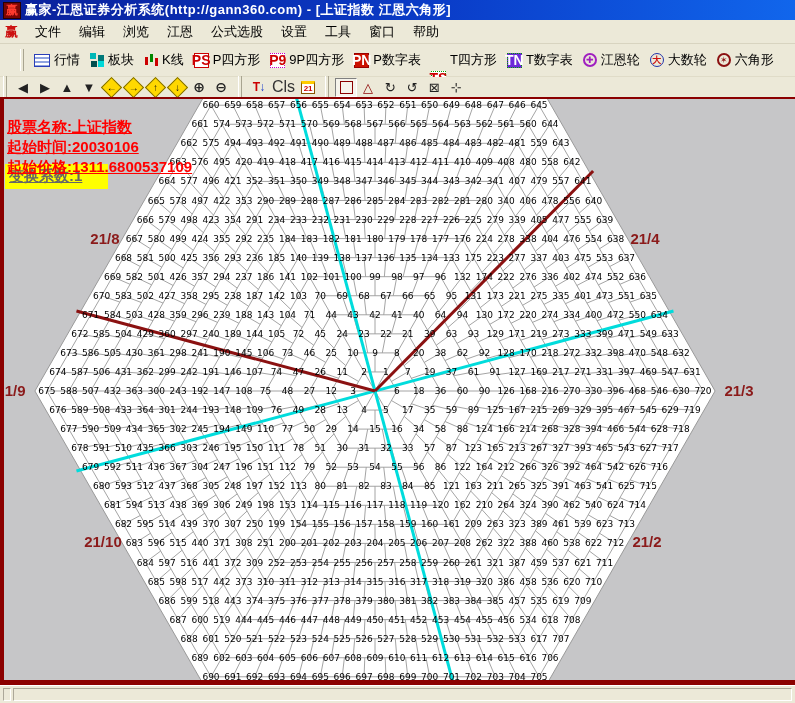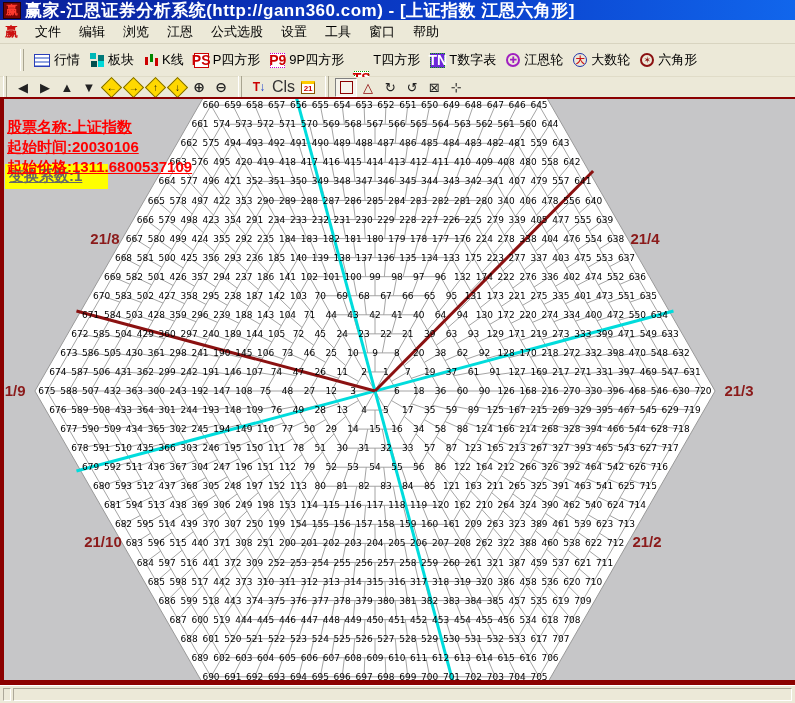--- a/index.html
+++ b/index.html
@@ -4,21 +4,21 @@
 <style>
   html,body{margin:0;padding:0;}
   body{width:795px;height:703px;overflow:hidden;font-family:"Liberation Sans","DejaVu Sans",sans-serif;background:#ece9d8;}
   .window{width:795px;height:703px;display:flex;flex-direction:column;}
 
   
   .titlebar{height:20px;background:linear-gradient(90deg,#0a1f9a 0%,#0a3cc8 55%,#1166ec 100%);
     display:flex;align-items:center;padding-left:3px;flex:0 0 auto;}
   .titlebar .logo{width:16px;height:15px;background:#7a0505;color:#ff3b2f;font-weight:bold;font-size:12px;
     display:flex;align-items:center;justify-content:center;margin-right:4px;border:1px solid #2a0000;}
-  .titlebar .txt{color:#ffffff;font-size:17px;font-weight:bold;white-space:nowrap;letter-spacing:0.5px;}
+  .titlebar .txt{color:#ffffff;font-size:13px;font-weight:bold;white-space:nowrap;letter-spacing:0.5px;}
 
   
   .menubar{height:23px;background:#ece9d8;display:flex;align-items:center;border-bottom:1px solid #d8d4c0;flex:0 0 auto;}
   .menubar .mlogo{color:#cc1111;font-weight:bold;font-size:13px;margin:0 8px 0 5px;}
   .menu-item{font-size:13px;color:#000;padding:2px 9px;cursor:default;text-align:right;}
 
   
   .toolbar1{height:32px;background:#ece9d8;display:flex;align-items:center;border-bottom:1px solid #e0dcc8;flex:0 0 auto;padding-left:17px;}
   .grip{width:2px;height:22px;border-left:1px solid #ffffff;border-right:1px solid #a8a490;margin:0 5px 0 3px;}
   .tb-item{display:flex;align-items:center;gap:4px;padding:3px 5px;font-size:13px;color:#000;cursor:default;}
@@ -122,20 +122,24 @@
           <span class="ic-kline"></span>
           <span>K线</span>
         </span>
         <span class="tb-item">
           <span class="badge red-outline">PS</span>
           <span>P四方形</span>
         </span>
         <span class="tb-item">
           <span class="badge magenta-outline">P9</span>
           <span>9P四方形</span>
+        </span>
+        <span class="tb-item">
+          <span class="badge red-filled">PN</span>
+          <span>P数字表</span>
         </span>
         <span class="tb-item">
           <span class="badge green-outline">TS</span>
           <span>T四方形</span>
         </span>
         <span class="tb-item">
           <span class="badge red-filled-green">TN</span>
           <span>T数字表</span>
         </span>
         <span class="tb-item">

